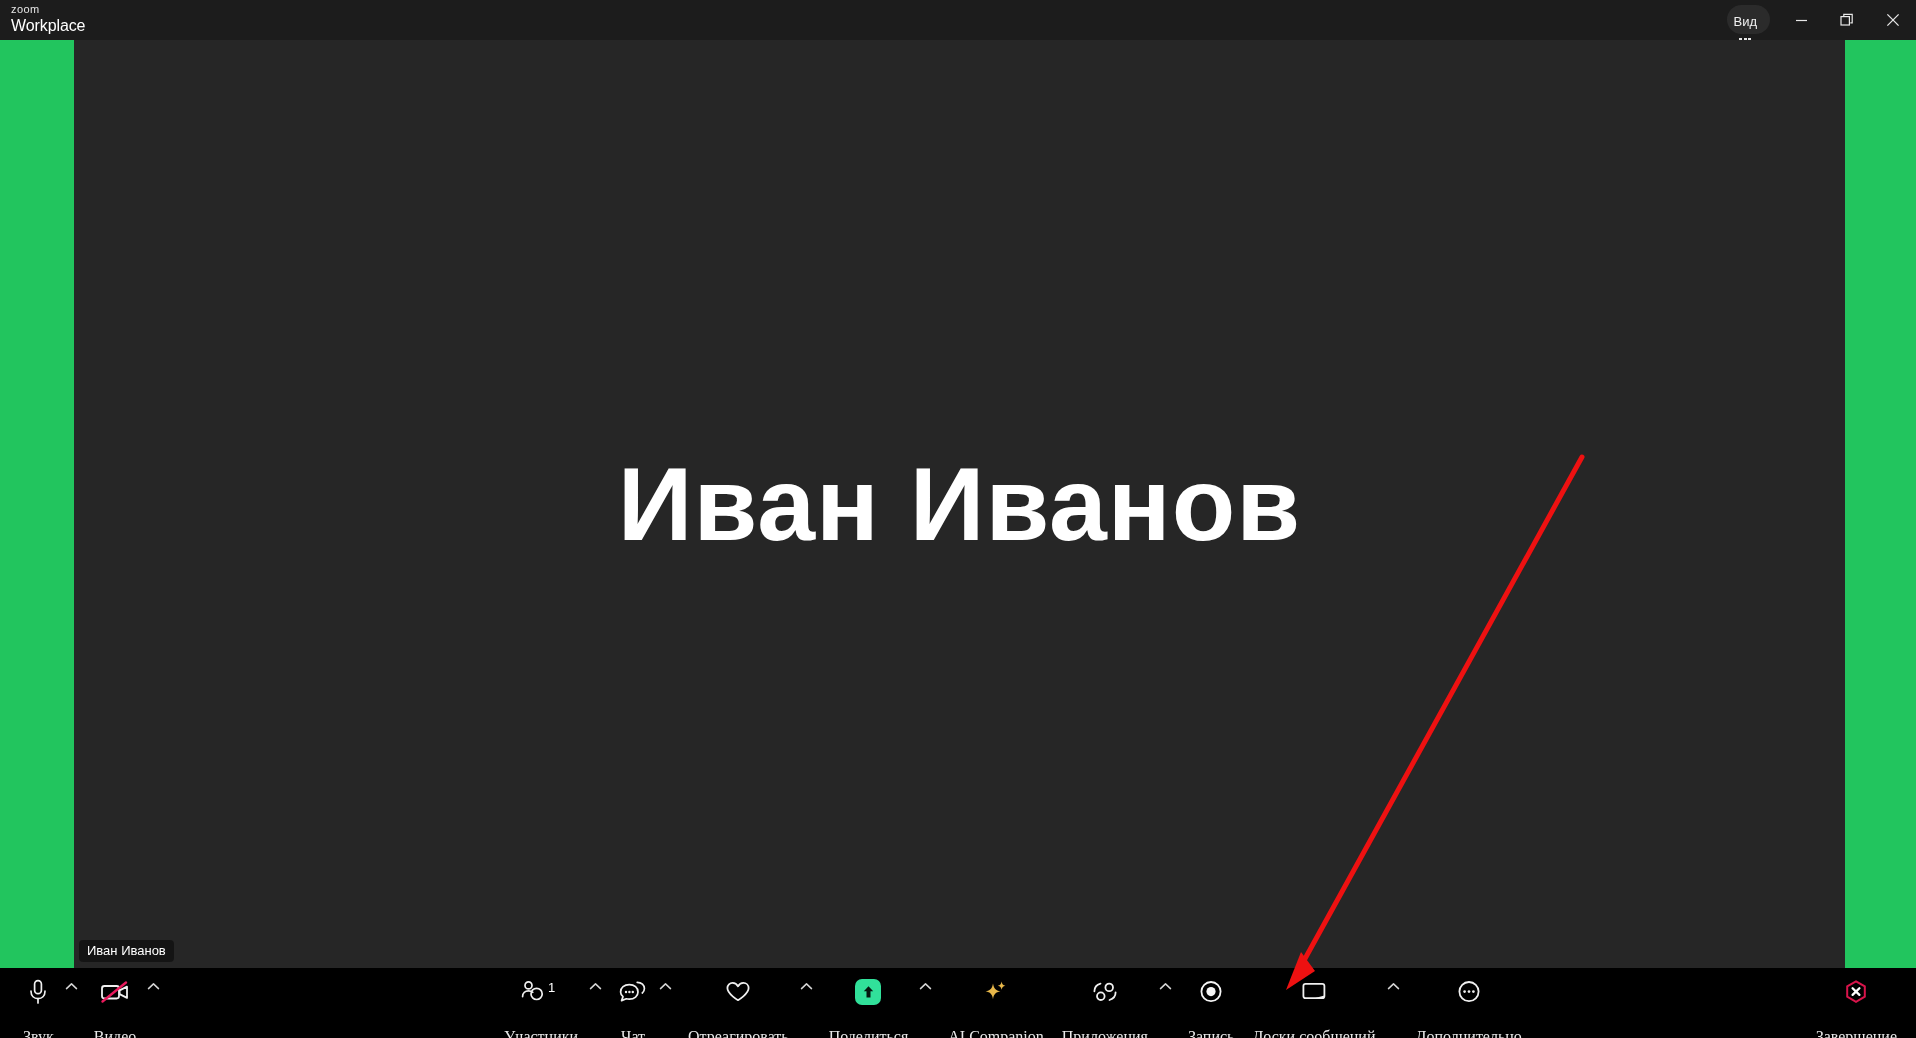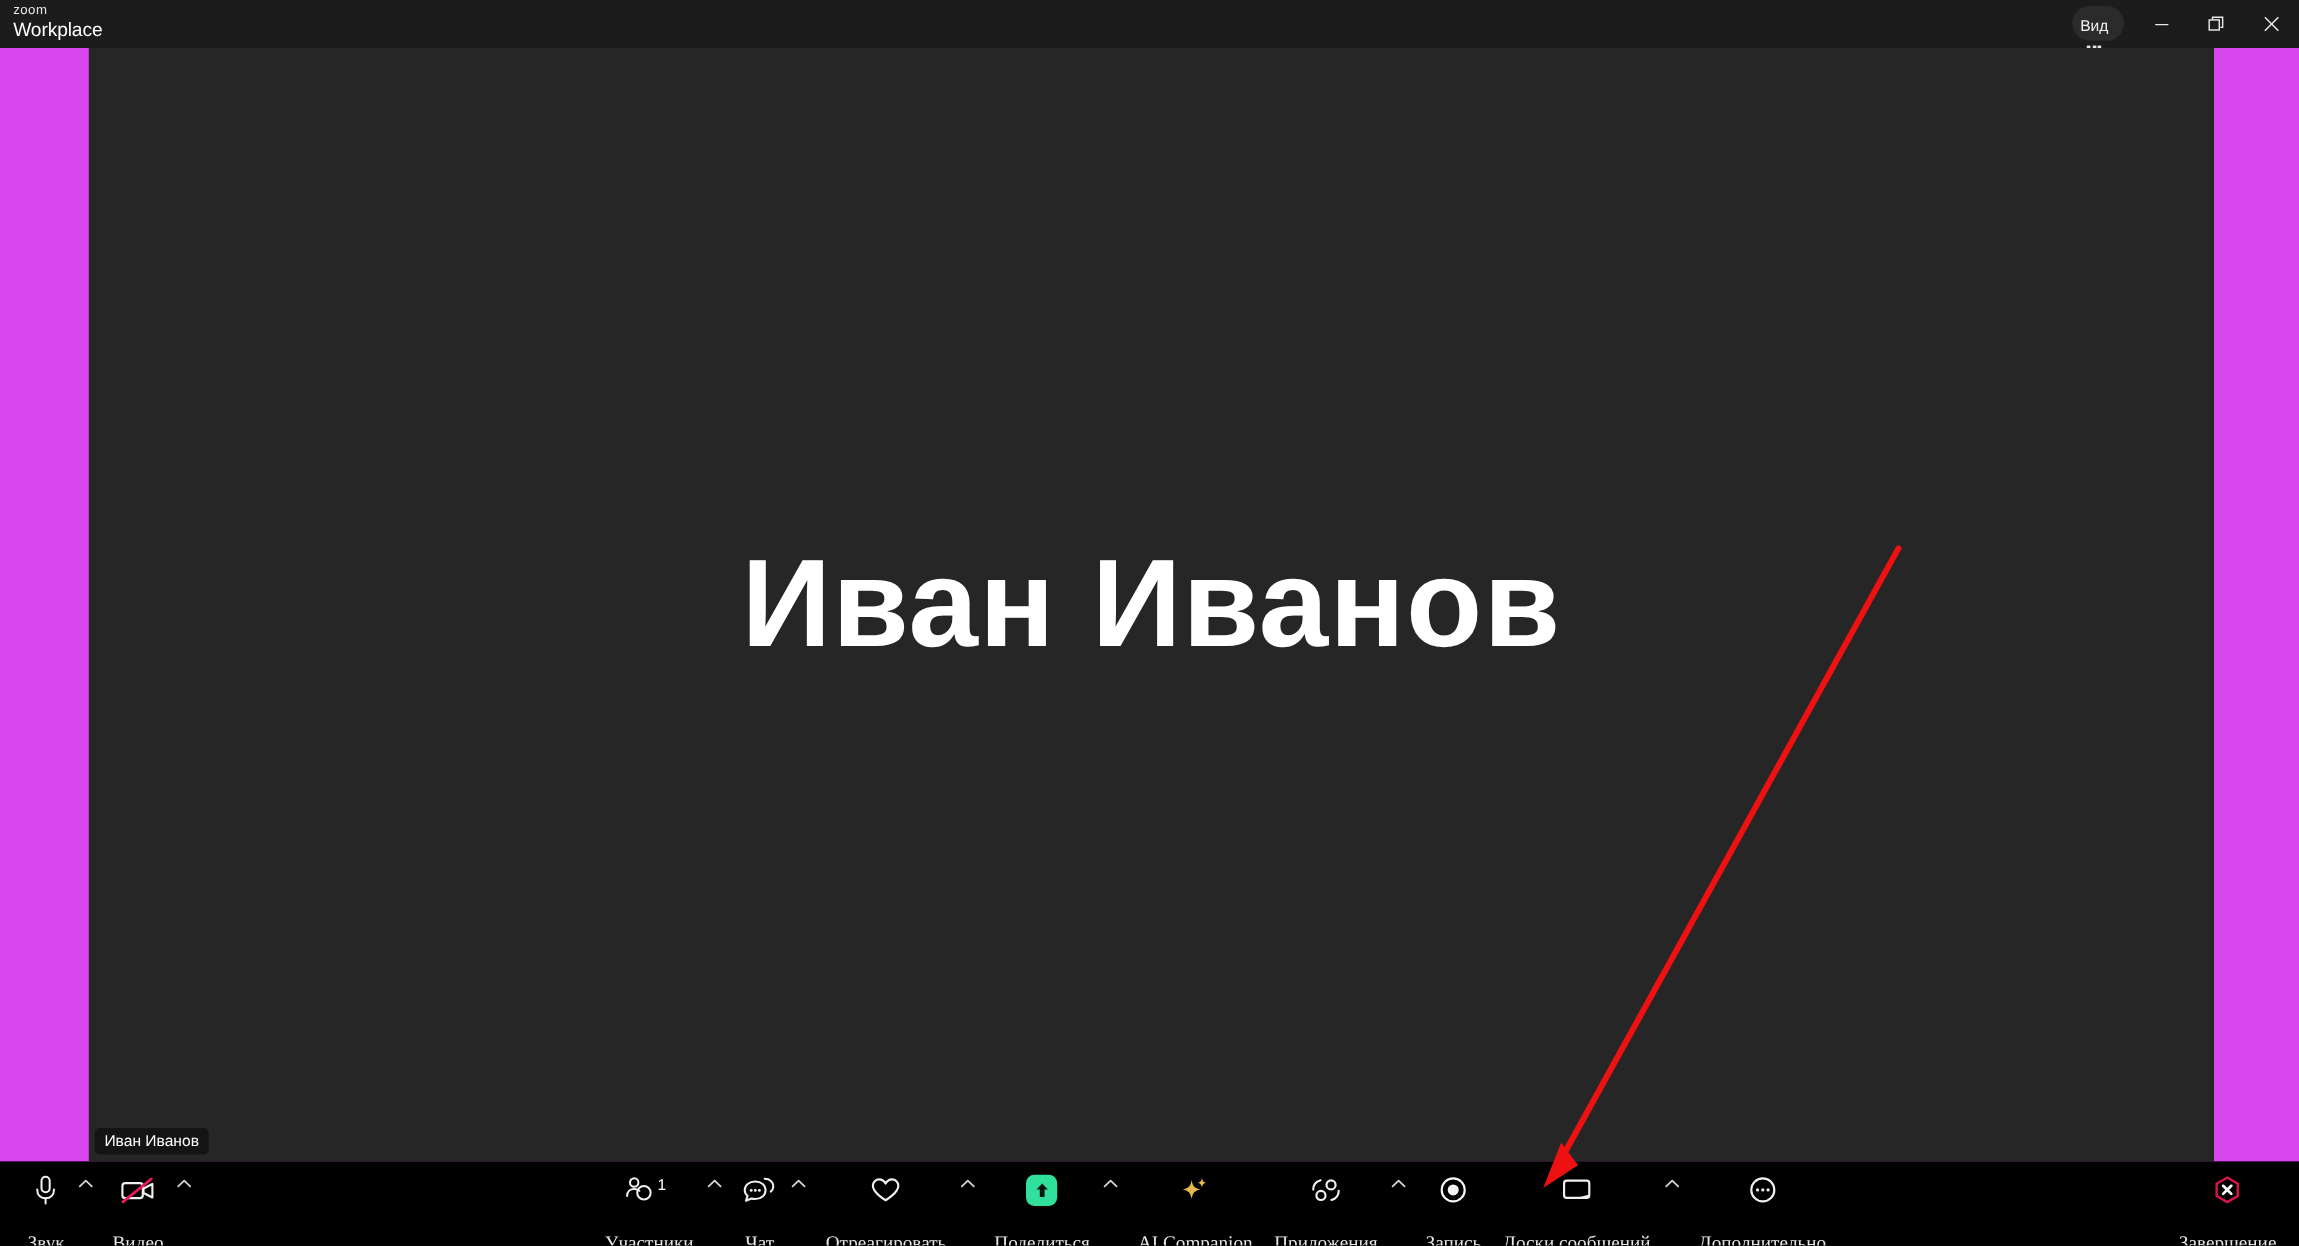--- a/index.html
+++ b/index.html
@@ -73,21 +73,21 @@
     display:flex; align-items:center; justify-content:center;
     cursor:pointer;
   }
   .win-btn svg { display:block; }
 
   
   .stage {
     position:absolute;
     left:0; top:40px;
     width:1916px; height:928px;
-    background:#d946ef;
+    background:#22c55e;
   }
   .video-tile {
     position:absolute;
     left:74px; top:0px;
     width:1771px; height:928px;
     background:#262626;
     overflow:hidden;
   }
   .tile-name-text {
     position:absolute;

